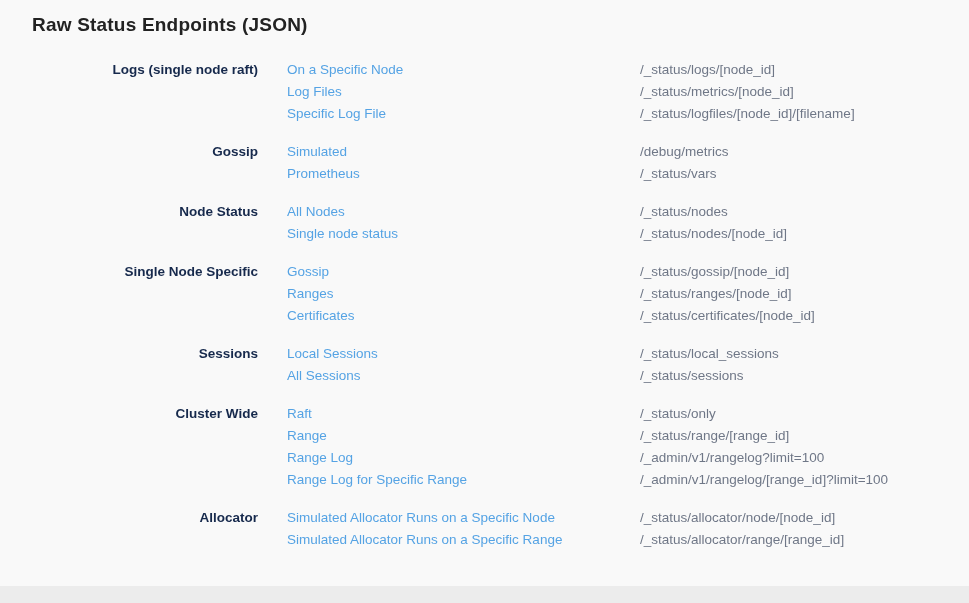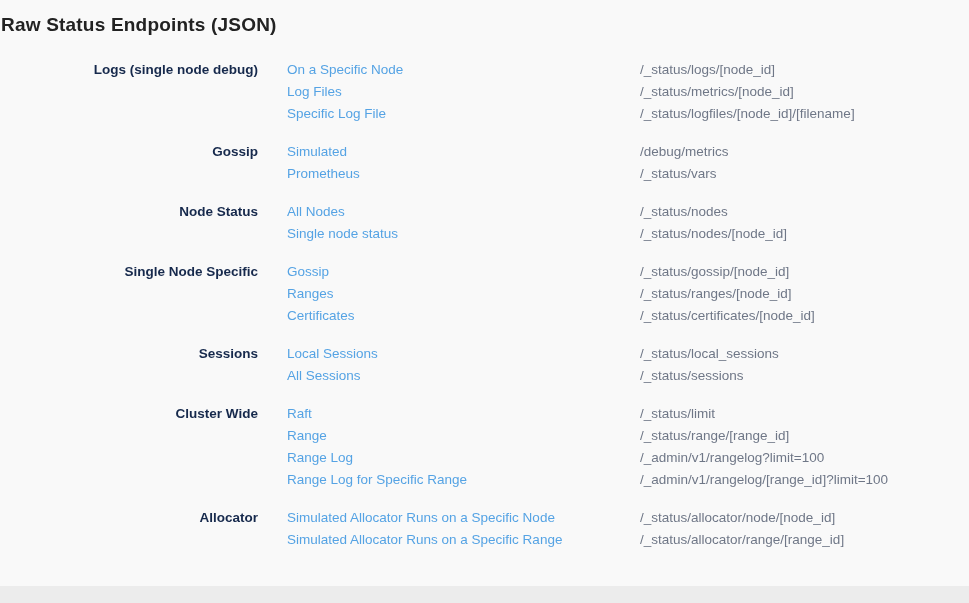--- a/index.html
+++ b/index.html
@@ -15,21 +15,21 @@
   body {
     width: 969px;
     height: 603px;
     position: relative;
     overflow: hidden;
     background: var(--color-bg);
     font-family: "Liberation Sans", sans-serif;
   }
   .page-title {
     margin: 0;
-    padding: 14px 0 0 1px;
+    padding: 14px 0 0 32px;
     font-size: 19px;
     line-height: 22px;
     font-weight: 600;
     letter-spacing: 0.2px;
     color: var(--color-title);
   }
   .sections {
     margin-top: 23px;
   }
   .endpoint-group {
@@ -70,21 +70,21 @@
 </style>
 </head>
 <body>
 
 <div class="page">
   <h1 class="page-title">Raw Status Endpoints (JSON)</h1>
 
   <div class="sections" id="sections">
       <div class="endpoint-group">
         <div class="endpoint-row">
-          <div class="category-label">Logs (single node debug)</div>
+          <div class="category-label">Logs (single node raft)</div>
           <a class="endpoint-link" href="#">On a Specific Node</a>
           <div class="endpoint-path">/_status/logs/[node_id]</div>
         </div>
         <div class="endpoint-row">
           <div class="category-label"></div>
           <a class="endpoint-link" href="#">Log Files</a>
           <div class="endpoint-path">/_status/metrics/[node_id]</div>
         </div>
         <div class="endpoint-row">
           <div class="category-label"></div>
@@ -142,21 +142,21 @@
         <div class="endpoint-row">
           <div class="category-label"></div>
           <a class="endpoint-link" href="#">All Sessions</a>
           <div class="endpoint-path">/_status/sessions</div>
         </div>
       </div>
       <div class="endpoint-group">
         <div class="endpoint-row">
           <div class="category-label">Cluster Wide</div>
           <a class="endpoint-link" href="#">Raft</a>
-          <div class="endpoint-path">/_status/limit</div>
+          <div class="endpoint-path">/_status/only</div>
         </div>
         <div class="endpoint-row">
           <div class="category-label"></div>
           <a class="endpoint-link" href="#">Range</a>
           <div class="endpoint-path">/_status/range/[range_id]</div>
         </div>
         <div class="endpoint-row">
           <div class="category-label"></div>
           <a class="endpoint-link" href="#">Range Log</a>
           <div class="endpoint-path">/_admin/v1/rangelog?limit=100</div>

